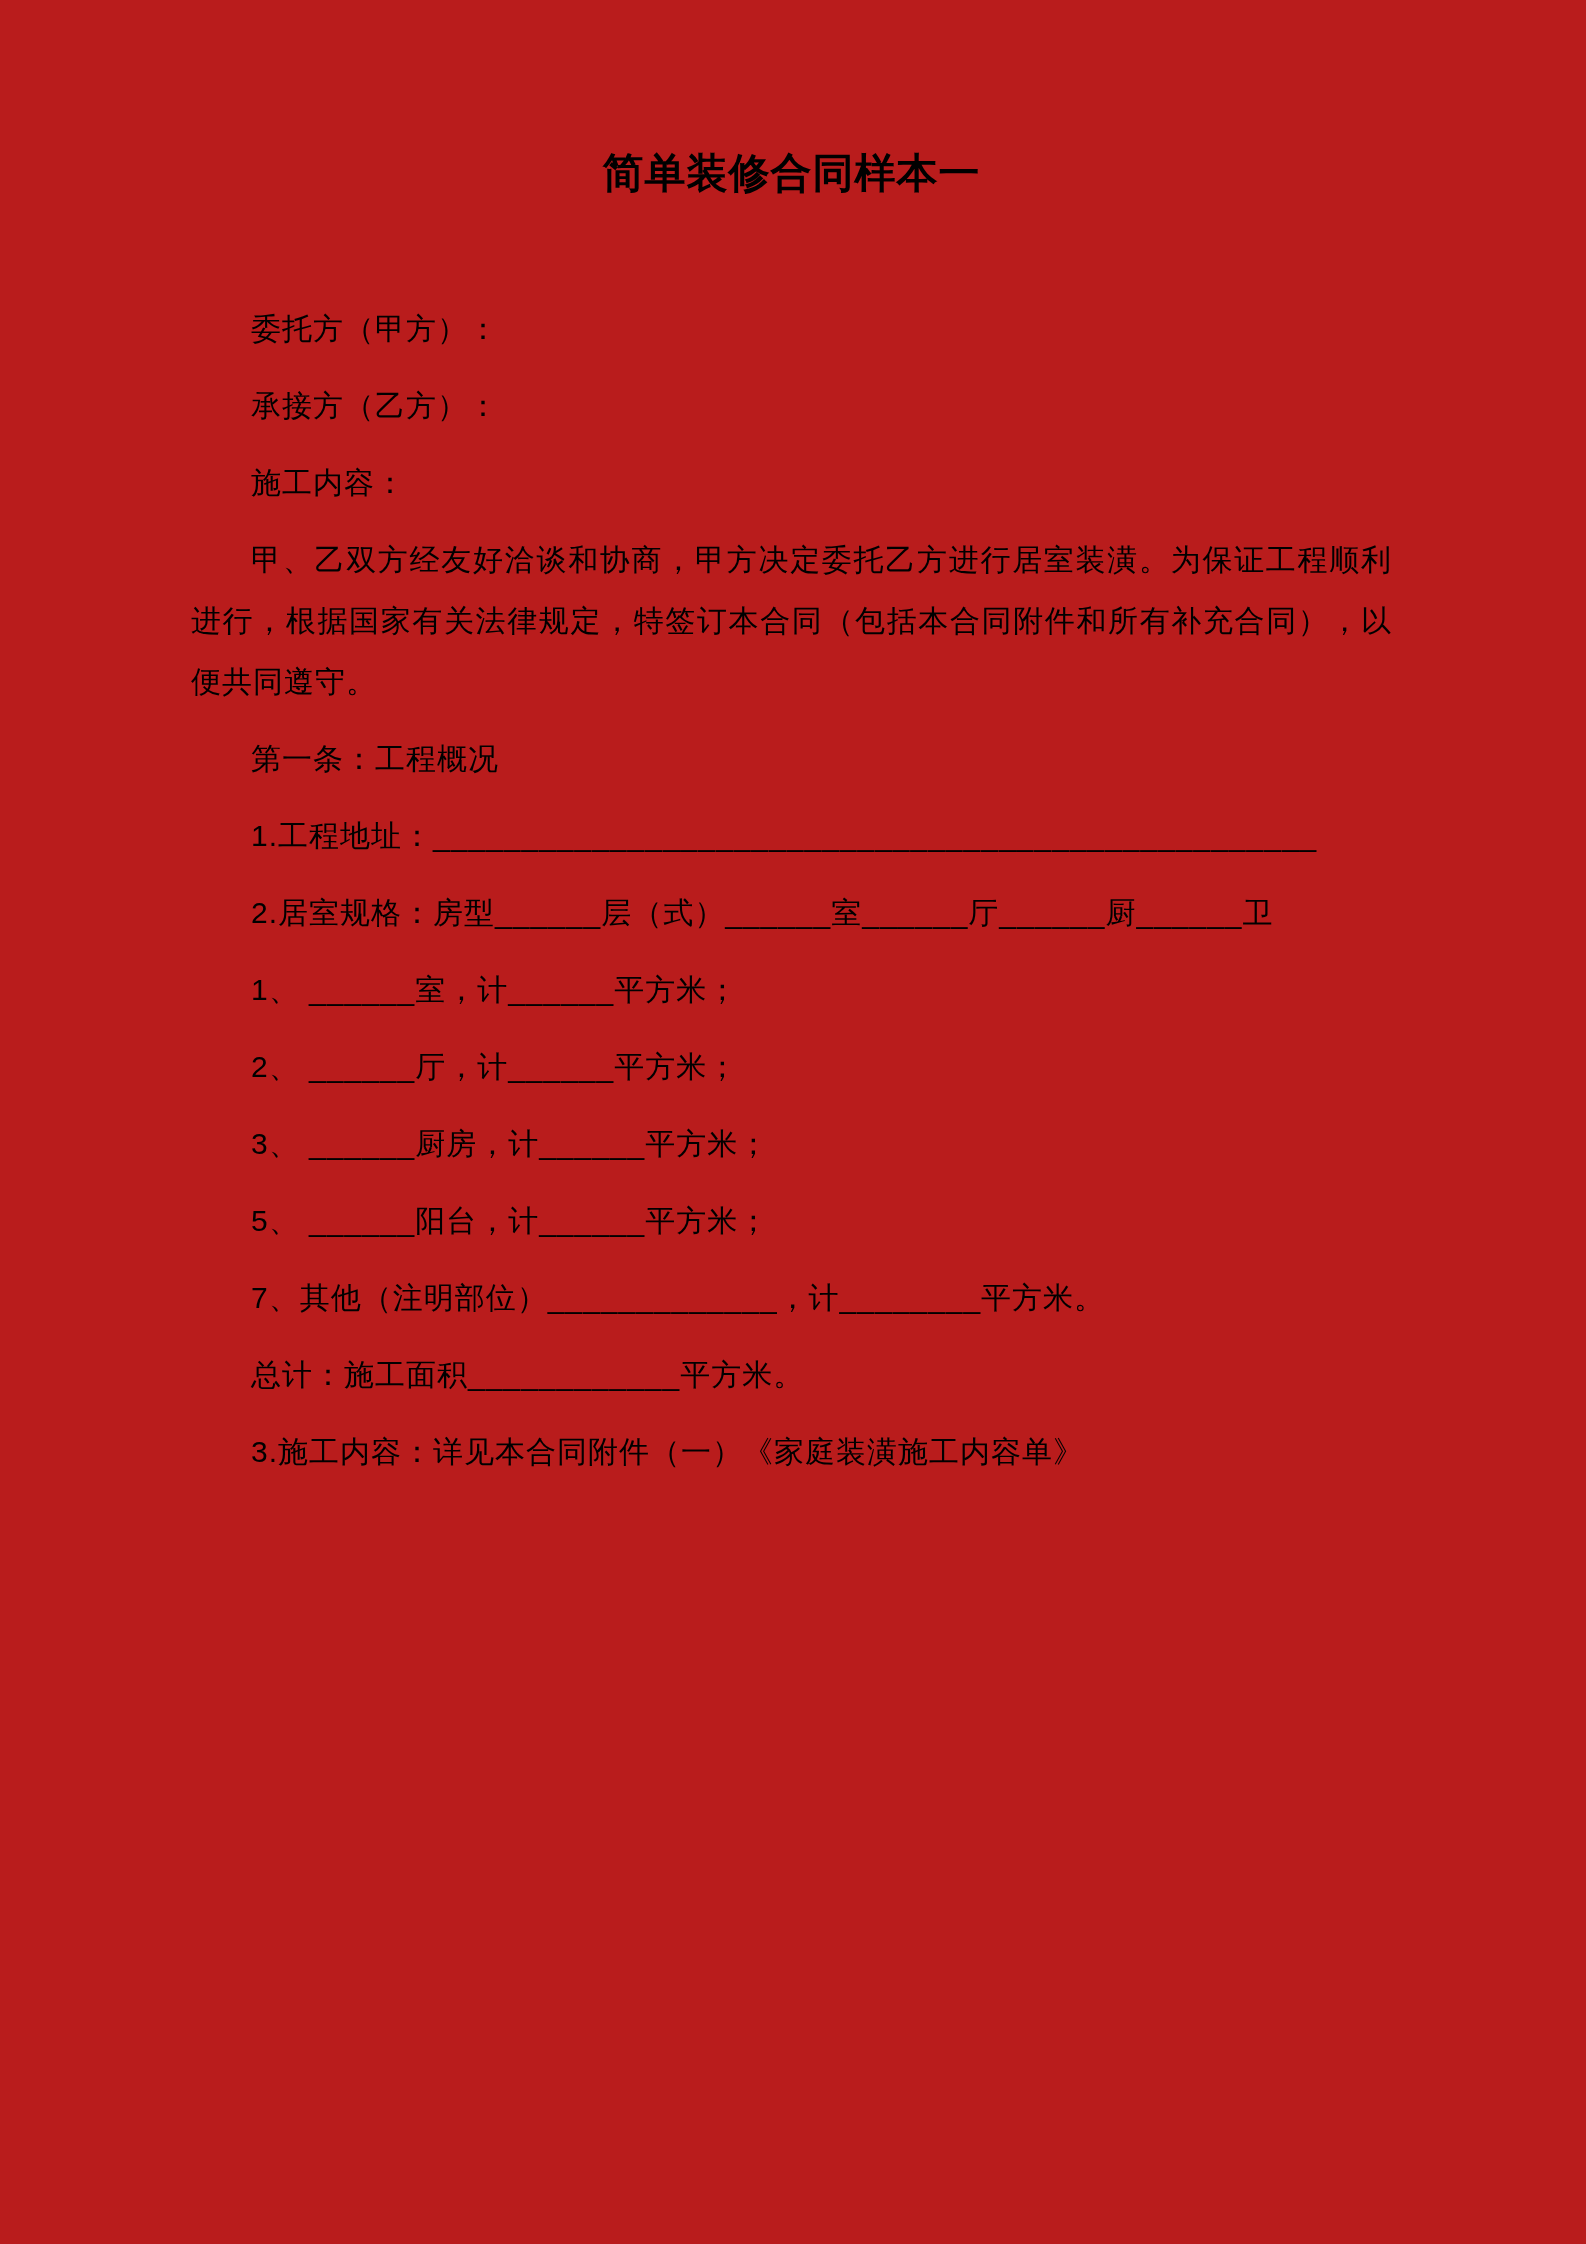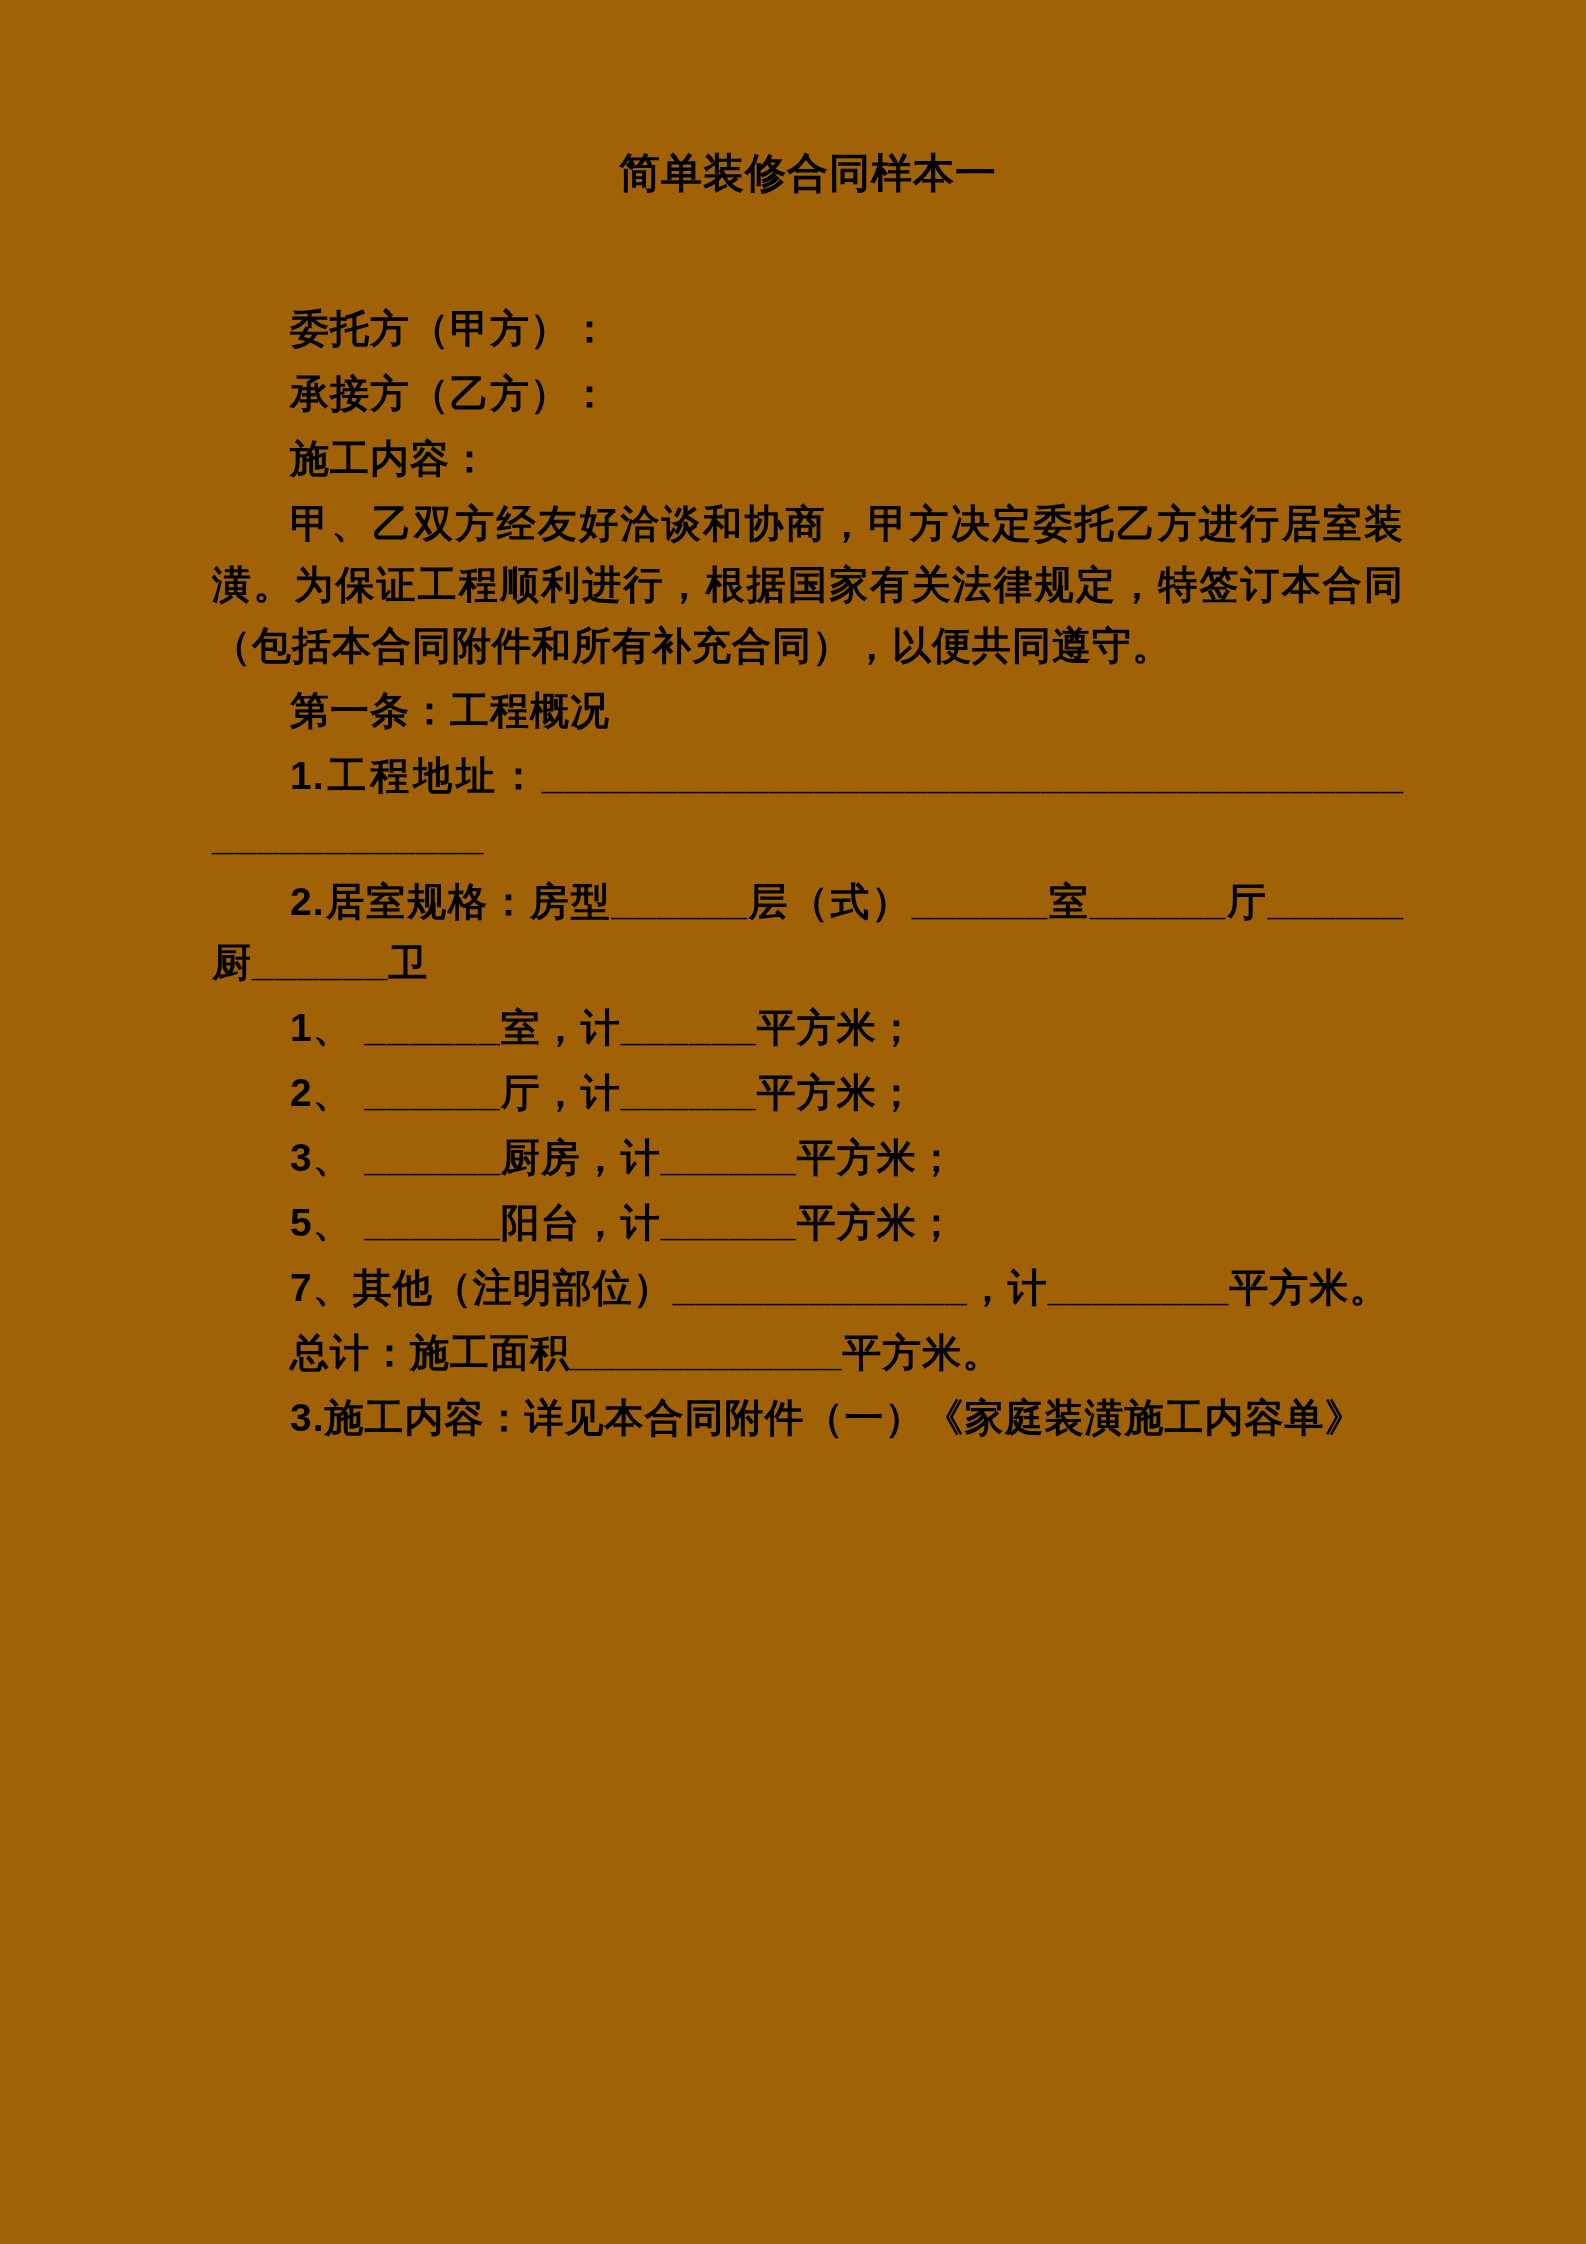--- a/index.html
+++ b/index.html
@@ -4,43 +4,42 @@
 <style>
   html, body {
     margin: 0;
     padding: 0;
     background: #ffffff;
   }
   .page {
     position: relative;
     width: 1586px;
     height: 2244px;
-    background: #a16207;
+    background: #b91c1c;
     overflow: hidden;
     font-family: "Liberation Sans", sans-serif;
     color: #000000;
     box-sizing: border-box;
-    padding-left: 33px;
   }
   .content {
     padding: 148px 178px 0 175px;
     box-sizing: border-box;
   }
   .doc-title {
     text-align: center;
     font-size: 41px;
     font-weight: 700;
     line-height: 50px;
     margin: 0 0 100px 0;
     letter-spacing: 1px;
   }
   .doc-body p {
-    margin: 4px;
-    font-size: 39px;
-    font-weight: 700;
+    margin: 16px;
+    font-size: 30px;
+    font-weight: 400;
     line-height: 61px;
     text-indent: 2em;
     text-align: justify;
     word-break: break-all;
     letter-spacing: 1px;
   }
 </style>
 </head>
 <body>
 

